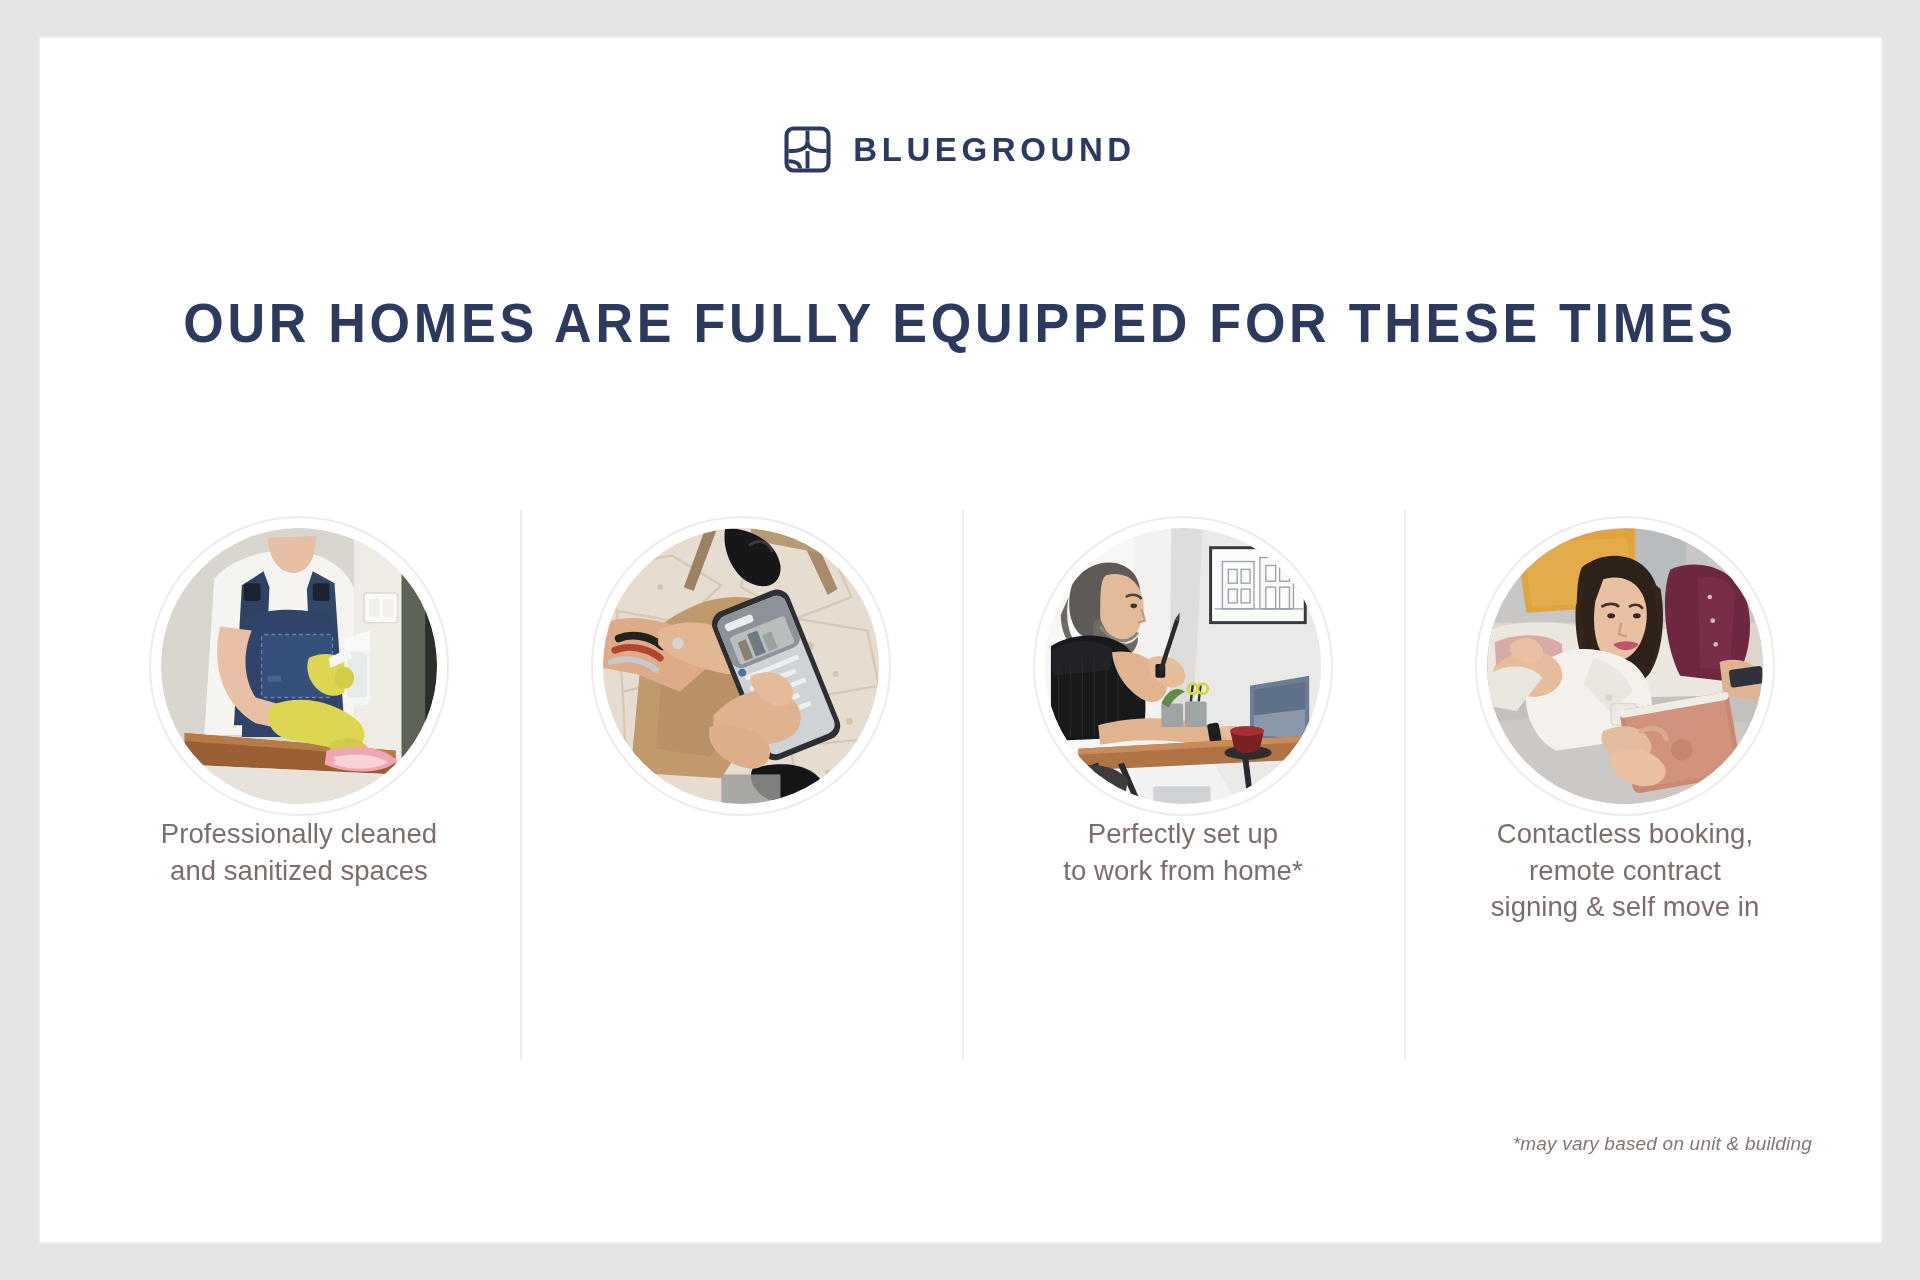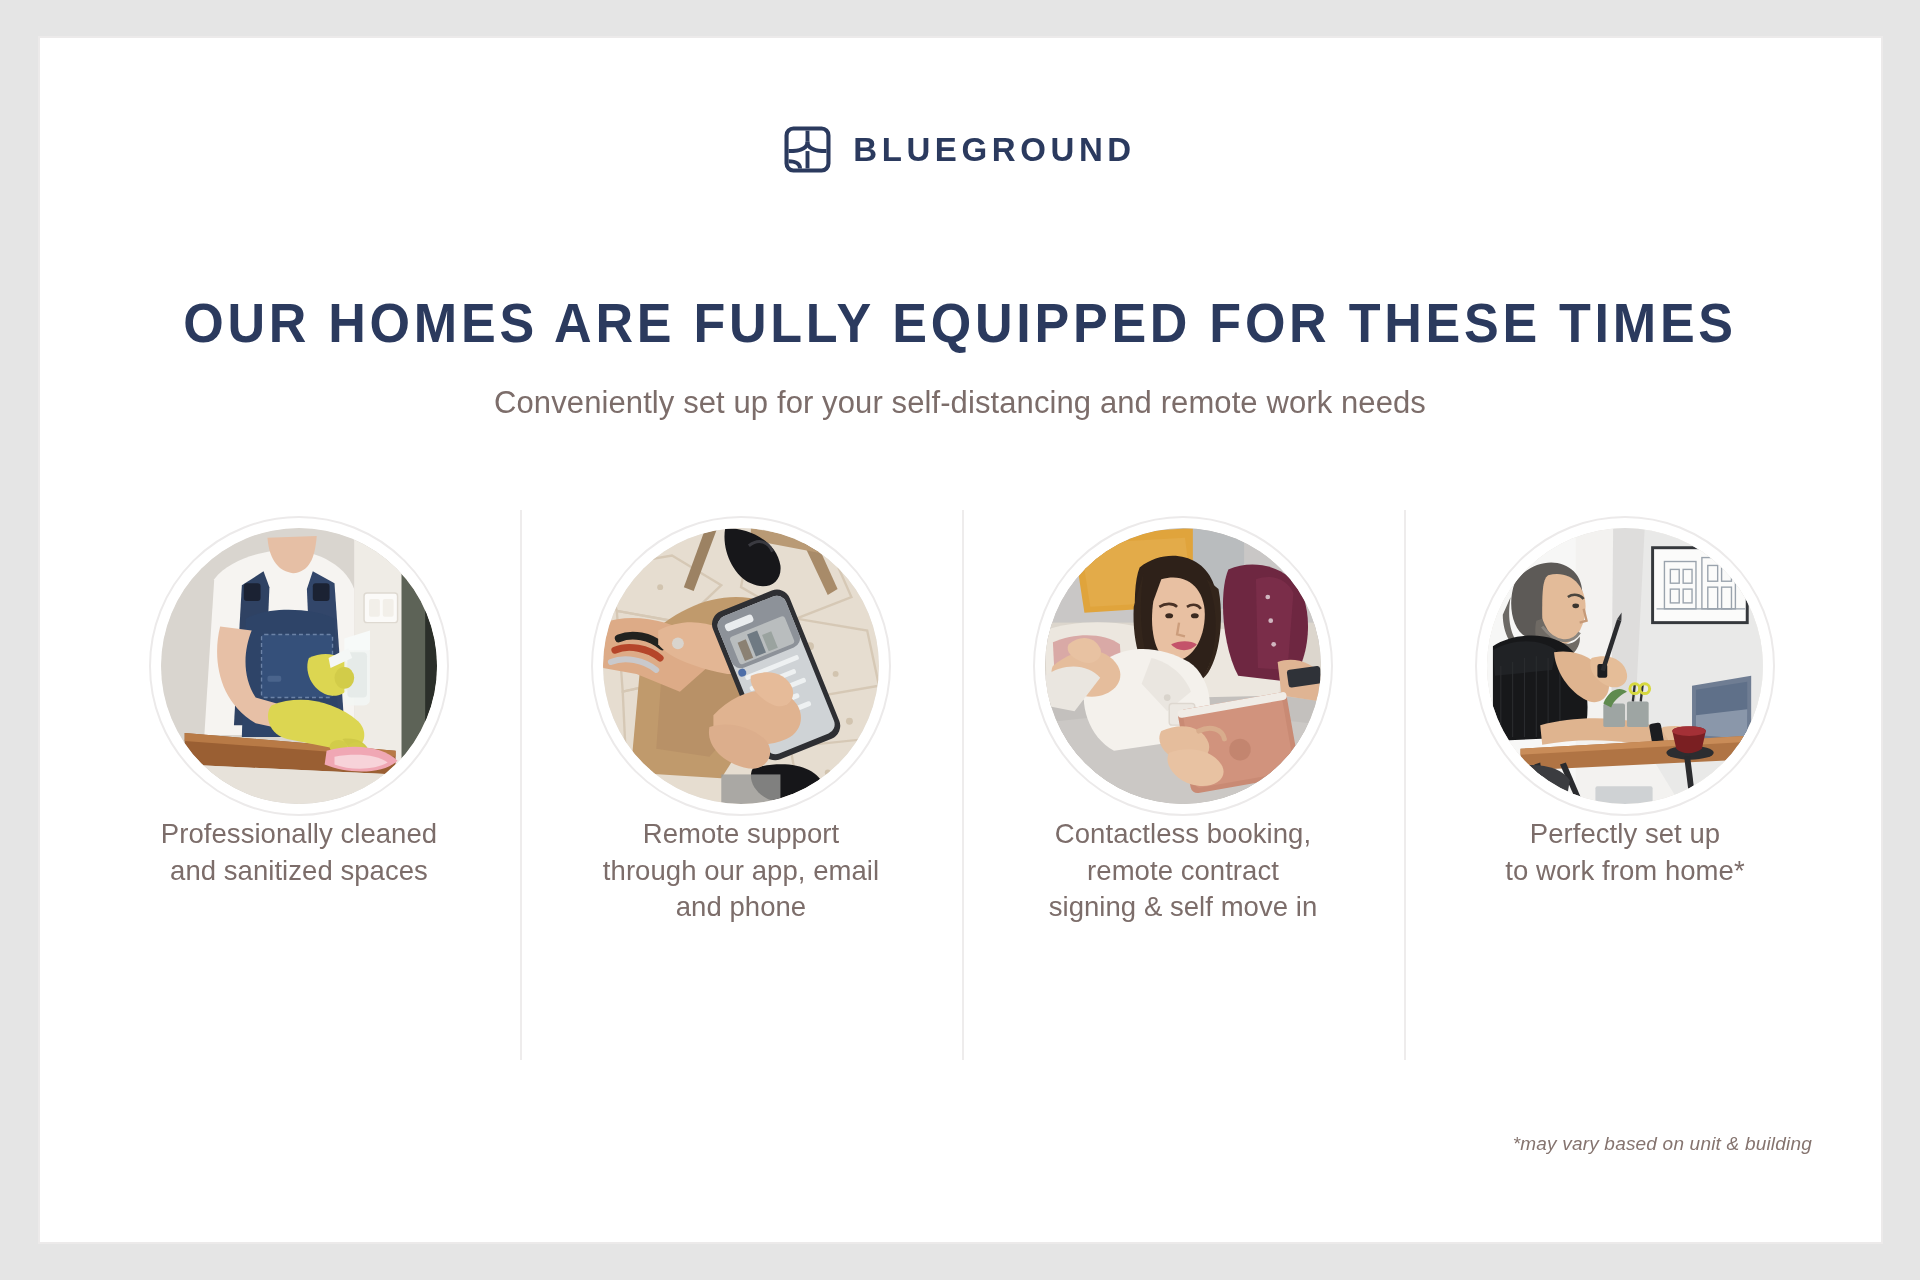--- a/index.html
+++ b/index.html
@@ -176,21 +176,20 @@
         <path d="M24 16 C24 23, 31 25.6, 43.3 25.6" fill="none" stroke="#2b3a5e" stroke-width="4"></path>
         <path d="M24 16 C24 23, 17 25.6, 4.7 25.6" fill="none" stroke="#2b3a5e" stroke-width="4"></path>
         <path d="M24 25.6 L24 43.3" fill="none" stroke="#2b3a5e" stroke-width="4"></path>
         <path d="M4.7 36 C13 36, 16.4 39.4, 16.4 43.3" fill="none" stroke="#2b3a5e" stroke-width="4"></path>
       </svg>
     </span>
     <span class="brand-word">BLUEGROUND</span>
   </div>
 
   <h1 class="headline">OUR HOMES ARE FULLY EQUIPPED FOR THESE TIMES</h1>
-  <p class="subhead">Conveniently set up for your self-distancing and remote work needs</p>
 
   <div class="columns">
 
     <div class="col">
       <div class="photo-ring">
         <div class="photo">
           <svg viewBox="0 0 280 280" xmlns="http://www.w3.org/2000/svg" aria-hidden="true">
             <defs>
               <clipPath id="c1">
                   <circle cx="140" cy="140" r="140"></circle>
@@ -321,99 +320,20 @@
                 <circle cx="145" cy="200" r="4" fill="#3f4348"></circle>
               </g>
 
               <path d="M112 190 C136 164, 168 158, 190 172 C206 184, 204 206, 186 214 C160 226, 124 218, 112 204 Z" fill="#e0b390"></path>
               <path d="M150 150 C168 142, 186 148, 192 162 C196 174, 186 184, 174 180 C160 174, 148 162, 150 150 Z" fill="#e6bb99"></path>
               <path d="M108 202 C124 196, 148 200, 164 214 C176 226, 168 246, 148 244 C124 240, 104 222, 108 202 Z" fill="#dcae8c"></path>
             </g>
           </svg>
         </div>
       </div>
-      <div class="caption">Remote support
-through our app, email
-and phone</div>
-    </div>
-
-    <div class="col">
-      <div class="photo-ring">
-        <div class="photo">
-          <svg viewBox="0 0 280 280" xmlns="http://www.w3.org/2000/svg" aria-hidden="true">
-            <defs>
-              <clipPath id="c3">
-                  <circle cx="140" cy="140" r="140"></circle>
-                </clipPath>
-            </defs>
-            <g clip-path="url(#c3)">
-              <rect width="280" height="280" fill="#d3d0cd"></rect>
-
-              <rect x="0" y="0" width="280" height="120" fill="#c9c7c6"></rect>
-              <path d="M28 8 L150 0 L160 78 L40 86 Z" fill="#e0a43c"></path>
-              <path d="M36 16 L142 10 L150 74 L46 80 Z" fill="#e3ab49"></path>
-              <rect x="150" y="0" width="52" height="82" fill="#b9bcbe"></rect>
-
-              <rect x="0" y="96" width="280" height="86" fill="#dcd6cd"></rect>
-
-              <path d="M0 176 C80 160, 210 164, 280 176 L280 280 L0 280 Z" fill="#c3c0bd"></path>
-              <path d="M0 198 C70 186, 200 188, 280 200 L280 280 L0 280 Z" fill="#cbc8c5"></path>
-
-              <path d="M0 104 C30 92, 90 92, 120 110 L122 170 L2 176 Z" fill="#ece7df"></path>
-              <path d="M148 110 C180 96, 222 100, 240 122 L238 170 L150 172 Z" fill="#ece7df"></path>
-              <path d="M8 116 C30 106, 60 106, 76 118 L78 152 L10 156 Z" fill="#d9a9a6"></path>
-
-              <path d="M186 42 C214 30, 250 40, 262 70 C272 96, 266 140, 248 156 L196 150 C180 120, 176 66, 186 42 Z" fill="#6e2741"></path>
-              <path d="M214 52 C230 46, 246 52, 252 66 L246 144 L216 142 Z" fill="#7a2d49"></path>
-              <circle cx="226" cy="70" r="2.4" fill="#d0b7c0"></circle>
-              <circle cx="229" cy="94" r="2.4" fill="#d0b7c0"></circle>
-              <circle cx="232" cy="118" r="2.4" fill="#d0b7c0"></circle>
-              <path d="M236 136 C252 130, 272 136, 280 150 L280 176 L240 170 Z" fill="#dfb493"></path>
-              <rect x="246" y="142" width="34" height="18" rx="3" fill="#2f3238" transform="rotate(-8 262 150)"></rect>
-
-              <path d="M96 40 C122 20, 158 26, 170 54 C182 82, 176 128, 160 152 C148 172, 120 176, 108 160 C92 138, 86 64, 96 40 Z" fill="#2e2119"></path>
-
-              <path d="M118 52 C144 44, 164 62, 162 92 C160 120, 144 138, 126 134 C110 130, 106 98, 110 74 Z" fill="#e8c0a2"></path>
-              <path d="M116 80 C122 76, 130 76, 134 80" stroke="#4a3226" stroke-width="2.6" fill="none"></path>
-              <path d="M144 80 C150 76, 156 78, 158 82" stroke="#4a3226" stroke-width="2.6" fill="none"></path>
-              <ellipse cx="126" cy="89" rx="4" ry="2.6" fill="#3b2a20"></ellipse>
-              <ellipse cx="152" cy="89" rx="4" ry="2.6" fill="#3b2a20"></ellipse>
-              <path d="M136 96 L134 108 L142 110" stroke="#cc9d7c" stroke-width="2.4" fill="none"></path>
-              <path d="M128 118 C136 114, 148 114, 154 118 C148 126, 134 126, 128 118 Z" fill="#c4536a"></path>
-
-              <path d="M100 46 C94 86, 98 128, 112 152 C100 150, 88 120, 90 80 Z" fill="#33251b"></path>
-              <path d="M164 52 C178 84, 176 130, 158 154 C172 148, 184 104, 176 62 Z" fill="#33251b"></path>
-
-              <path d="M42 154 C66 116, 112 116, 146 136 C170 152, 176 196, 152 214 L70 226 C44 212, 34 178, 42 154 Z" fill="#f4f1ec"></path>
-              <path d="M108 132 C126 136, 142 150, 148 166 L124 186 L98 158 Z" fill="#eae6e0"></path>
-              <circle cx="124" cy="172" r="3.4" fill="#d9d4cc"></circle>
-              <circle cx="132" cy="196" r="3.4" fill="#d9d4cc"></circle>
-              <rect x="126" y="178" width="26" height="22" rx="3" fill="#ece8e2" stroke="#ddd7cf" stroke-width="1.4"></rect>
-
-              <path d="M8 140 C34 118, 62 120, 74 140 C84 158, 62 176, 38 170 C16 164, 2 152, 8 140 Z" fill="#e5bd9c"></path>
-              <path d="M0 150 C20 136, 44 138, 56 152 L30 186 L0 180 Z" fill="#eae6e0"></path>
-              <path d="M24 118 C36 108, 50 110, 56 122 C60 132, 48 140, 38 136 C28 132, 20 126, 24 118 Z" fill="#e8c2a2"></path>
-
-              <g transform="rotate(-10 190 215)">
-                <rect x="140" y="176" width="112" height="86" rx="7" fill="#c98a74"></rect>
-                <rect x="145" y="181" width="102" height="76" rx="5" fill="#d1937d"></rect>
-                <rect x="140" y="176" width="112" height="8" rx="4" fill="#f0ece6"></rect>
-                <circle cx="196" cy="226" r="11" fill="#b87a64" opacity="0.55"></circle>
-              </g>
-
-              <path d="M118 206 C140 196, 160 202, 166 218 C170 232, 154 242, 136 236 C120 230, 112 216, 118 206 Z" fill="#e5bd9c"></path>
-              <path d="M126 228 C148 220, 172 226, 180 242 C186 256, 168 266, 148 260 C130 254, 120 238, 126 228 Z" fill="#e8c2a2"></path>
-              <path d="M156 206 C168 200, 180 204, 182 214" stroke="#d8ac8c" stroke-width="5" fill="none" stroke-linecap="round"></path>
-            </g>
-          </svg>
-        </div>
-      </div>
-      <div class="caption">Contactless booking,
-remote contract
-signing &amp; self move in</div>
     </div>
 
     <div class="col">
       <div class="photo-ring">
         <div class="photo">
           <svg viewBox="0 0 280 280" xmlns="http://www.w3.org/2000/svg" aria-hidden="true">
             <defs>
               <clipPath id="c4">
                   <circle cx="140" cy="140" r="140"></circle>
                 </clipPath>
@@ -502,16 +422,92 @@
               <path d="M16 246 C42 236, 74 240, 84 256 L80 280 L10 280 Z" fill="#3b3c40"></path>
               <rect x="110" y="262" width="58" height="18" rx="2" fill="#cfd2d4"></rect>
             </g>
           </svg>
         </div>
       </div>
       <div class="caption">Perfectly set up
 to work from home*</div>
     </div>
 
+    <div class="col">
+      <div class="photo-ring">
+        <div class="photo">
+          <svg viewBox="0 0 280 280" xmlns="http://www.w3.org/2000/svg" aria-hidden="true">
+            <defs>
+              <clipPath id="c3">
+                  <circle cx="140" cy="140" r="140"></circle>
+                </clipPath>
+            </defs>
+            <g clip-path="url(#c3)">
+              <rect width="280" height="280" fill="#d3d0cd"></rect>
+
+              <rect x="0" y="0" width="280" height="120" fill="#c9c7c6"></rect>
+              <path d="M28 8 L150 0 L160 78 L40 86 Z" fill="#e0a43c"></path>
+              <path d="M36 16 L142 10 L150 74 L46 80 Z" fill="#e3ab49"></path>
+              <rect x="150" y="0" width="52" height="82" fill="#b9bcbe"></rect>
+
+              <rect x="0" y="96" width="280" height="86" fill="#dcd6cd"></rect>
+
+              <path d="M0 176 C80 160, 210 164, 280 176 L280 280 L0 280 Z" fill="#c3c0bd"></path>
+              <path d="M0 198 C70 186, 200 188, 280 200 L280 280 L0 280 Z" fill="#cbc8c5"></path>
+
+              <path d="M0 104 C30 92, 90 92, 120 110 L122 170 L2 176 Z" fill="#ece7df"></path>
+              <path d="M148 110 C180 96, 222 100, 240 122 L238 170 L150 172 Z" fill="#ece7df"></path>
+              <path d="M8 116 C30 106, 60 106, 76 118 L78 152 L10 156 Z" fill="#d9a9a6"></path>
+
+              <path d="M186 42 C214 30, 250 40, 262 70 C272 96, 266 140, 248 156 L196 150 C180 120, 176 66, 186 42 Z" fill="#6e2741"></path>
+              <path d="M214 52 C230 46, 246 52, 252 66 L246 144 L216 142 Z" fill="#7a2d49"></path>
+              <circle cx="226" cy="70" r="2.4" fill="#d0b7c0"></circle>
+              <circle cx="229" cy="94" r="2.4" fill="#d0b7c0"></circle>
+              <circle cx="232" cy="118" r="2.4" fill="#d0b7c0"></circle>
+              <path d="M236 136 C252 130, 272 136, 280 150 L280 176 L240 170 Z" fill="#dfb493"></path>
+              <rect x="246" y="142" width="34" height="18" rx="3" fill="#2f3238" transform="rotate(-8 262 150)"></rect>
+
+              <path d="M96 40 C122 20, 158 26, 170 54 C182 82, 176 128, 160 152 C148 172, 120 176, 108 160 C92 138, 86 64, 96 40 Z" fill="#2e2119"></path>
+
+              <path d="M118 52 C144 44, 164 62, 162 92 C160 120, 144 138, 126 134 C110 130, 106 98, 110 74 Z" fill="#e8c0a2"></path>
+              <path d="M116 80 C122 76, 130 76, 134 80" stroke="#4a3226" stroke-width="2.6" fill="none"></path>
+              <path d="M144 80 C150 76, 156 78, 158 82" stroke="#4a3226" stroke-width="2.6" fill="none"></path>
+              <ellipse cx="126" cy="89" rx="4" ry="2.6" fill="#3b2a20"></ellipse>
+              <ellipse cx="152" cy="89" rx="4" ry="2.6" fill="#3b2a20"></ellipse>
+              <path d="M136 96 L134 108 L142 110" stroke="#cc9d7c" stroke-width="2.4" fill="none"></path>
+              <path d="M128 118 C136 114, 148 114, 154 118 C148 126, 134 126, 128 118 Z" fill="#c4536a"></path>
+
+              <path d="M100 46 C94 86, 98 128, 112 152 C100 150, 88 120, 90 80 Z" fill="#33251b"></path>
+              <path d="M164 52 C178 84, 176 130, 158 154 C172 148, 184 104, 176 62 Z" fill="#33251b"></path>
+
+              <path d="M42 154 C66 116, 112 116, 146 136 C170 152, 176 196, 152 214 L70 226 C44 212, 34 178, 42 154 Z" fill="#f4f1ec"></path>
+              <path d="M108 132 C126 136, 142 150, 148 166 L124 186 L98 158 Z" fill="#eae6e0"></path>
+              <circle cx="124" cy="172" r="3.4" fill="#d9d4cc"></circle>
+              <circle cx="132" cy="196" r="3.4" fill="#d9d4cc"></circle>
+              <rect x="126" y="178" width="26" height="22" rx="3" fill="#ece8e2" stroke="#ddd7cf" stroke-width="1.4"></rect>
+
+              <path d="M8 140 C34 118, 62 120, 74 140 C84 158, 62 176, 38 170 C16 164, 2 152, 8 140 Z" fill="#e5bd9c"></path>
+              <path d="M0 150 C20 136, 44 138, 56 152 L30 186 L0 180 Z" fill="#eae6e0"></path>
+              <path d="M24 118 C36 108, 50 110, 56 122 C60 132, 48 140, 38 136 C28 132, 20 126, 24 118 Z" fill="#e8c2a2"></path>
+
+              <g transform="rotate(-10 190 215)">
+                <rect x="140" y="176" width="112" height="86" rx="7" fill="#c98a74"></rect>
+                <rect x="145" y="181" width="102" height="76" rx="5" fill="#d1937d"></rect>
+                <rect x="140" y="176" width="112" height="8" rx="4" fill="#f0ece6"></rect>
+                <circle cx="196" cy="226" r="11" fill="#b87a64" opacity="0.55"></circle>
+              </g>
+
+              <path d="M118 206 C140 196, 160 202, 166 218 C170 232, 154 242, 136 236 C120 230, 112 216, 118 206 Z" fill="#e5bd9c"></path>
+              <path d="M126 228 C148 220, 172 226, 180 242 C186 256, 168 266, 148 260 C130 254, 120 238, 126 228 Z" fill="#e8c2a2"></path>
+              <path d="M156 206 C168 200, 180 204, 182 214" stroke="#d8ac8c" stroke-width="5" fill="none" stroke-linecap="round"></path>
+            </g>
+          </svg>
+        </div>
+      </div>
+      <div class="caption">Contactless booking,
+remote contract
+signing &amp; self move in</div>
+    </div>
+
   </div>
 
   <div class="footnote">*may vary based on unit &amp; building</div>
 </div>
 
 </body></html>

